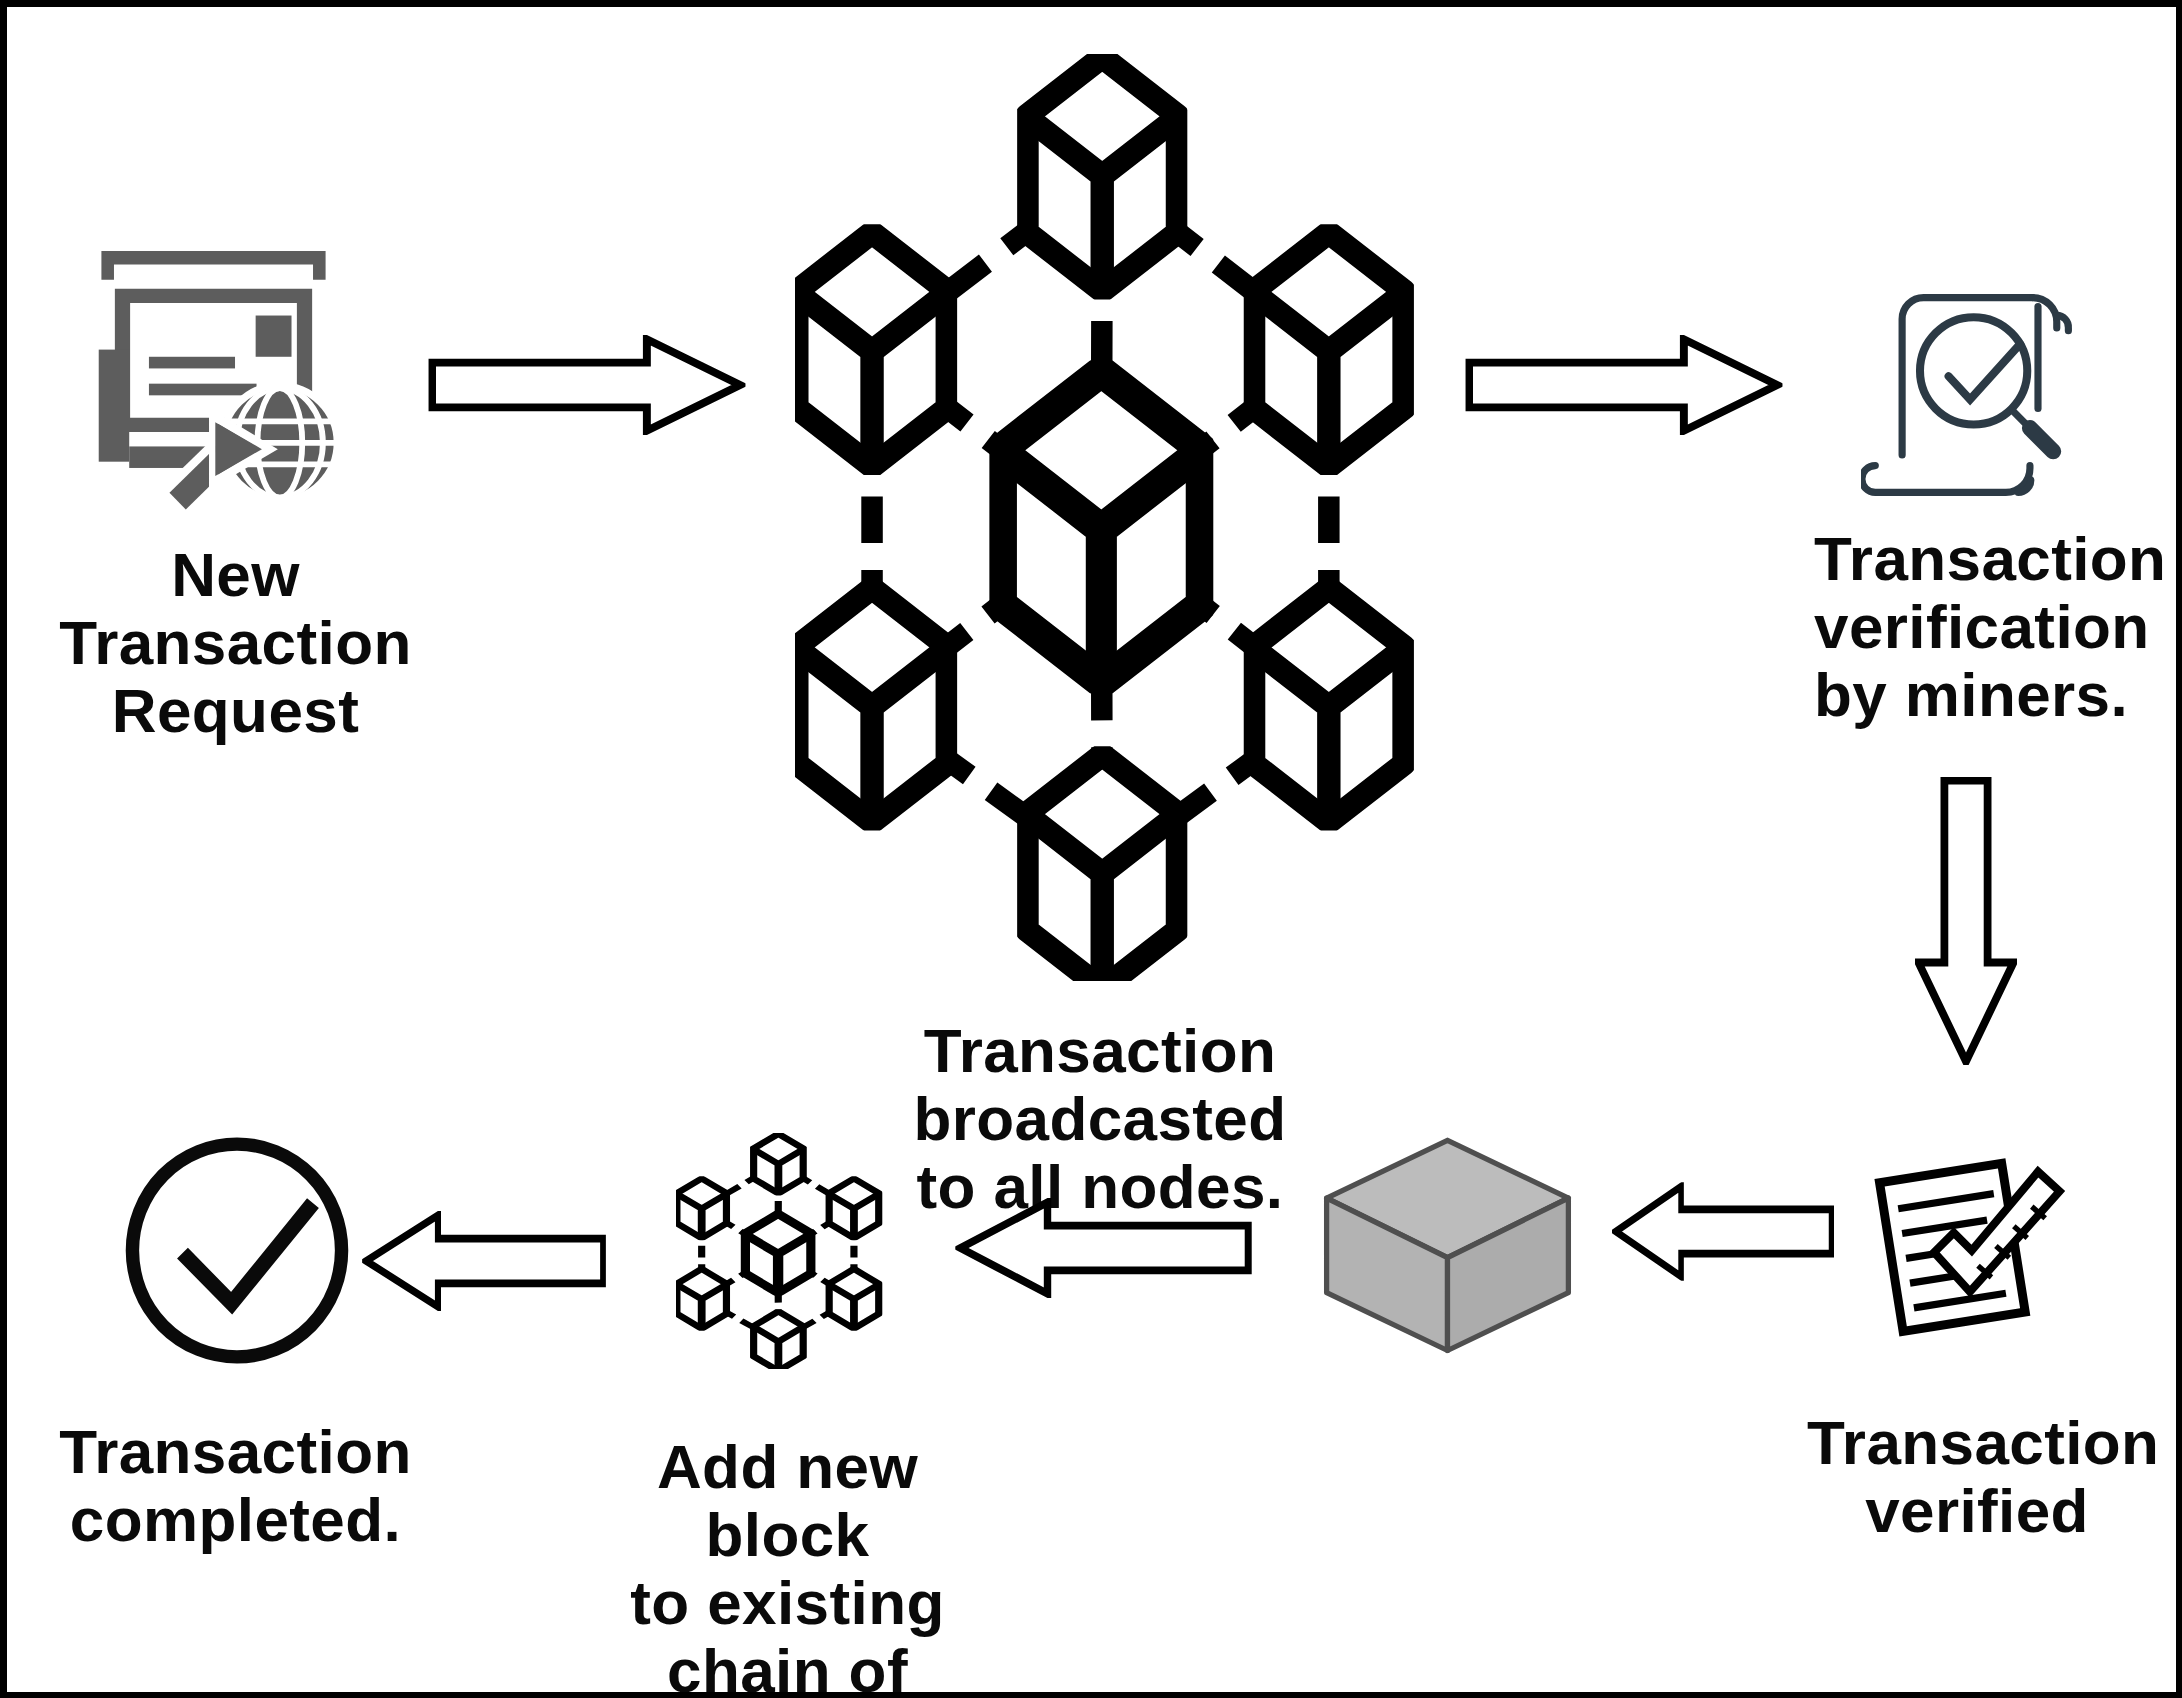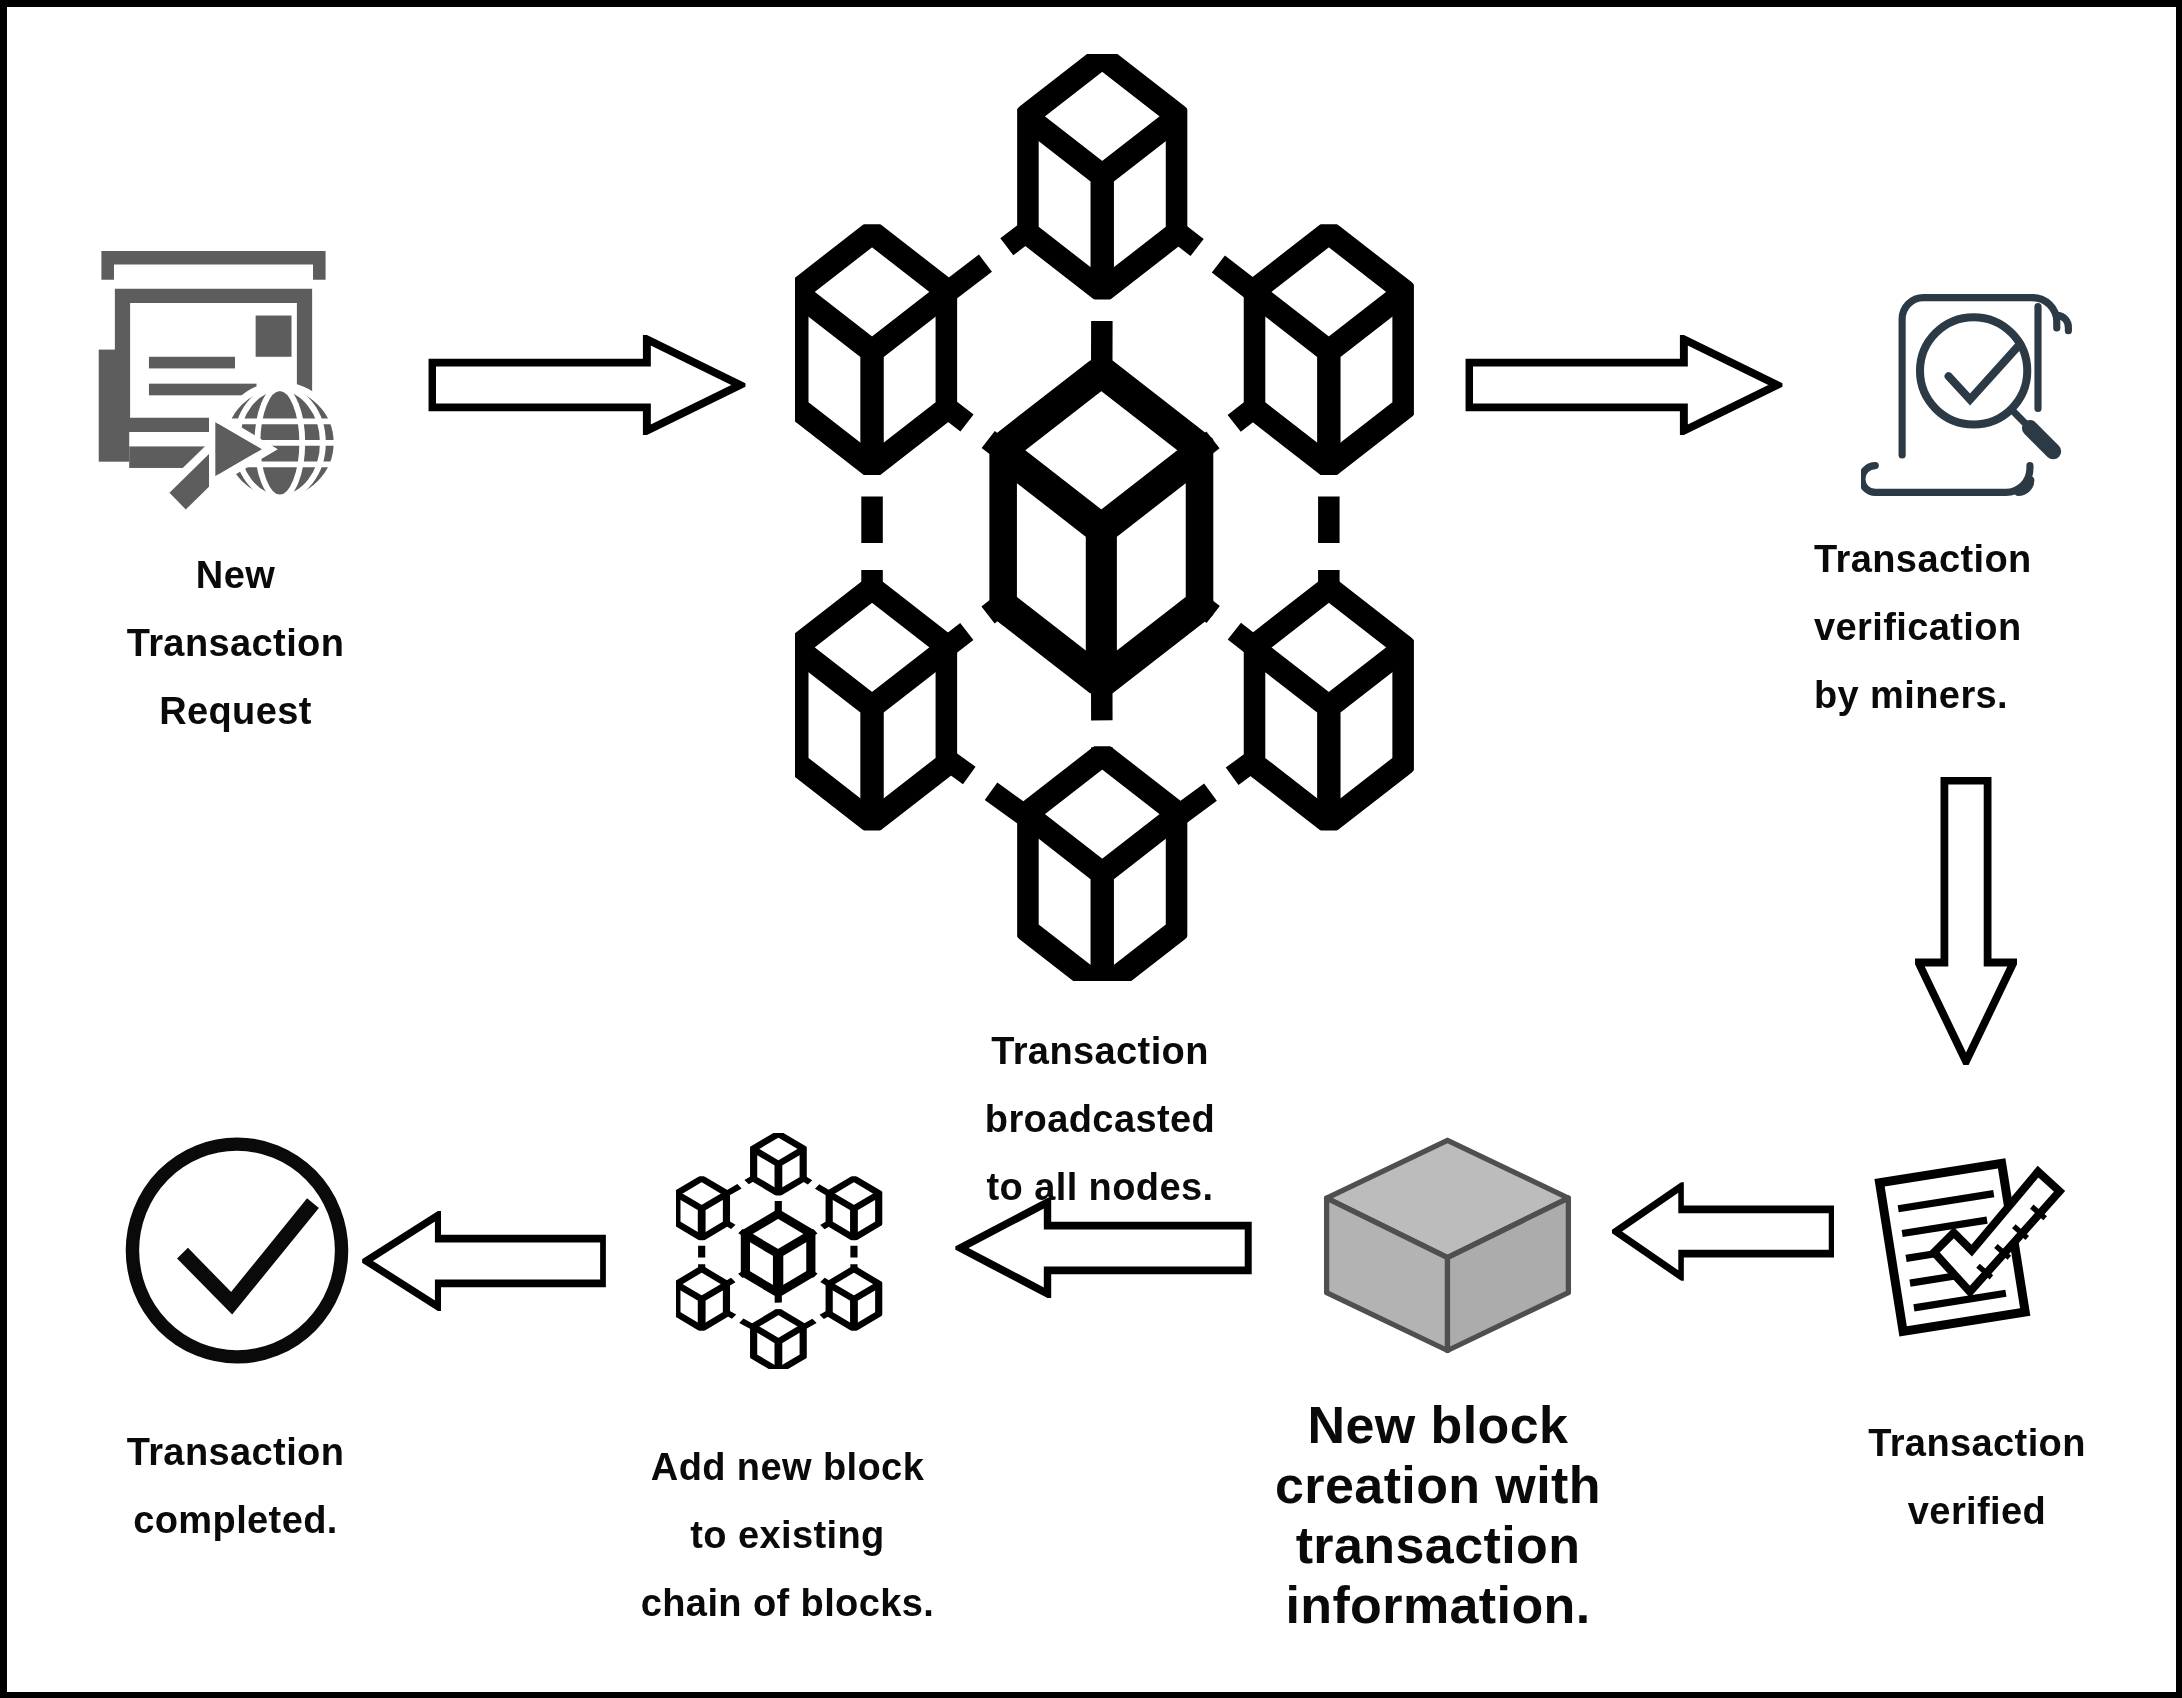--- a/index.html
+++ b/index.html
@@ -9,21 +9,21 @@
     background:#fff;
     border:7.2px solid #000;
     box-sizing:border-box;
     font-family:"Liberation Sans", sans-serif;
     overflow:hidden;
   }
   .abs{position:absolute;}
   .lbl{
     position:absolute;
     font-weight:700;
-    font-size:38px;
+    font-size:62px;
     line-height:68px;
     color:#0a0a0a;
     text-align:center;
     white-space:pre-line;
     letter-spacing:0.4px;
   }
   .lbl.left{text-align:left;}
   .lbl.tight{font-size:52px;line-height:60px;}
   svg{display:block;}
 </style>
@@ -174,24 +174,20 @@
       <use href="#arrow-left" width="248" height="110"></use>
     </svg>
 
   <svg class="abs" style="left:1306px;top:1128px;" width="269" height="219" viewBox="0 0 300 250" aria-hidden="true">
     <g stroke="#4f4f4f" stroke-width="6" stroke-linejoin="round">
       <polygon points="150,6 288,72 150,140 12,72" fill="#bcbcbc"></polygon>
       <polygon points="12,72 150,140 150,246 12,180" fill="#b3b3b3"></polygon>
       <polygon points="288,72 288,180 150,246 150,140" fill="#acacac"></polygon>
     </g>
   </svg>
-  <div class="lbl tight" style="left:1252px;top:1388px;width:358px;">New block
-creation with
-transaction
-information.</div>
 
   <svg class="abs" style="left:948px;top:1191px;" width="297" height="100" aria-hidden="true" viewBox="0 0 332 112">
       <use href="#arrow-left" width="332" height="112"></use>
     </svg>
 
   <svg class="abs" style="left:669px;top:1126px;" width="209" height="236" aria-hidden="true" viewBox="0 0 233 263">
       <use href="#bc-net" width="233" height="263"></use>
     </svg>
   <div class="lbl" style="left:579px;top:1426px;width:403px;">Add new block
 to existing

